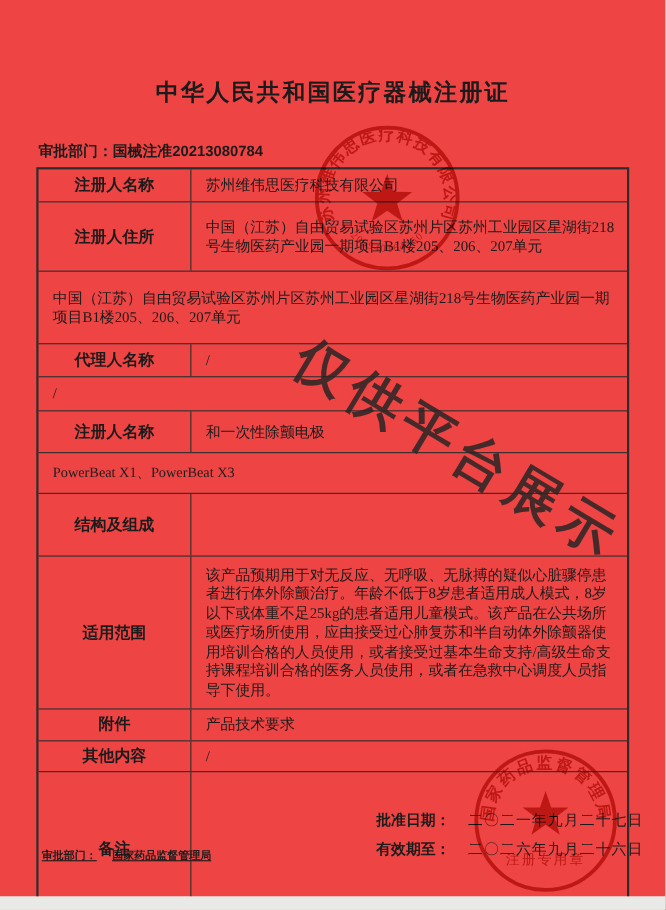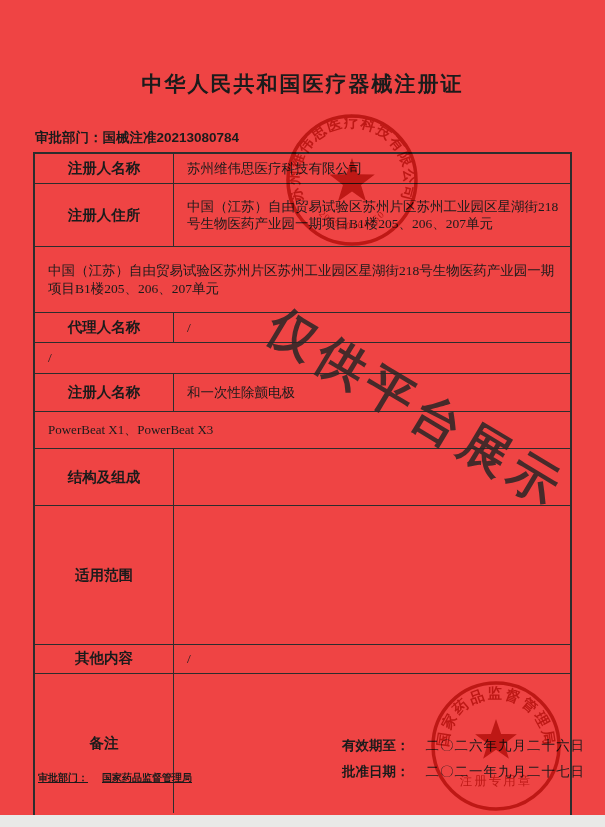--- a/index.html
+++ b/index.html
@@ -120,43 +120,48 @@
       <div class="cell-value">和一次性除颤电极</div>
     </div>
     <div class="row r7">
       <div class="cell-value mono">PowerBeat X1、PowerBeat X3</div>
     </div>
     <div class="row r8">
       <div class="cell-label">结构及组成</div>
     </div>
     <div class="row r9">
       <div class="cell-label">适用范围</div>
+      <div class="cell-value">该产品预期用于对无反应、无呼吸、无脉搏的疑似心脏骤停患者进行体外除颤治疗。年龄不低于8岁患者适用成人模式，8岁以下或体重不足25kg的患者适用儿童模式。该产品在公共场所或医疗场所使用，应由接受过心肺复苏和半自动体外除颤器使用培训合格的人员使用，或者接受过基本生命支持/高级生命支持课程培训合格的医务人员使用，或者在急救中心调度人员指导下使用。</div>
+    </div>
+    <div class="row r10">
+      <div class="cell-label">附件</div>
+      <div class="cell-value">产品技术要求</div>
     </div>
     <div class="row r11">
       <div class="cell-label">其他内容</div>
       <div class="cell-value">/</div>
     </div>
     <div class="row r12">
       <div class="cell-label">备注</div>
       <div class="cell-value"></div>
     </div>
   </div>
 
   <div class="footer-left">
     <span>审批部门：</span><span class="dept-value">国家药品监督管理局</span>
   </div>
 
   <div class="footer-right">
     <div class="fr-row">
+      <span class="fr-label">批准日期：</span>
+      <span class="fr-value">二〇二一年九月二十七日</span>
+    </div>
+    <div class="fr-row">
       <span class="fr-label">有效期至：</span>
       <span class="fr-value">二〇二六年九月二十六日</span>
-    </div>
-    <div class="fr-row">
-      <span class="fr-label">批准日期：</span>
-      <span class="fr-value">二〇二一年九月二十七日</span>
     </div>
   </div>
 
   <div class="watermark">仅供平台展示</div>
 
   <svg class="stamp stamp-company" width="180" height="180" viewBox="0 0 180 180">
     <circle cx="90" cy="90" r="64" fill="none" stroke="#c23a2c" stroke-width="3.5"></circle>
     <polygon points="90,68 95.6,84.3 112.8,84.6 99,94.9 104.1,111.4 90,101.5 75.9,111.4 81,94.9 67.2,84.6 84.4,84.3" fill="#c23a2c"></polygon>
     <path id="company-arc" d="M 40.2 108.1 A 53 53 0 1 1 139.8 108.1" fill="none"></path>
     <path id="company-code-arc" d="M 46.3 107.4 A 46 46 0 0 0 133.7 107.4" fill="none"></path>

